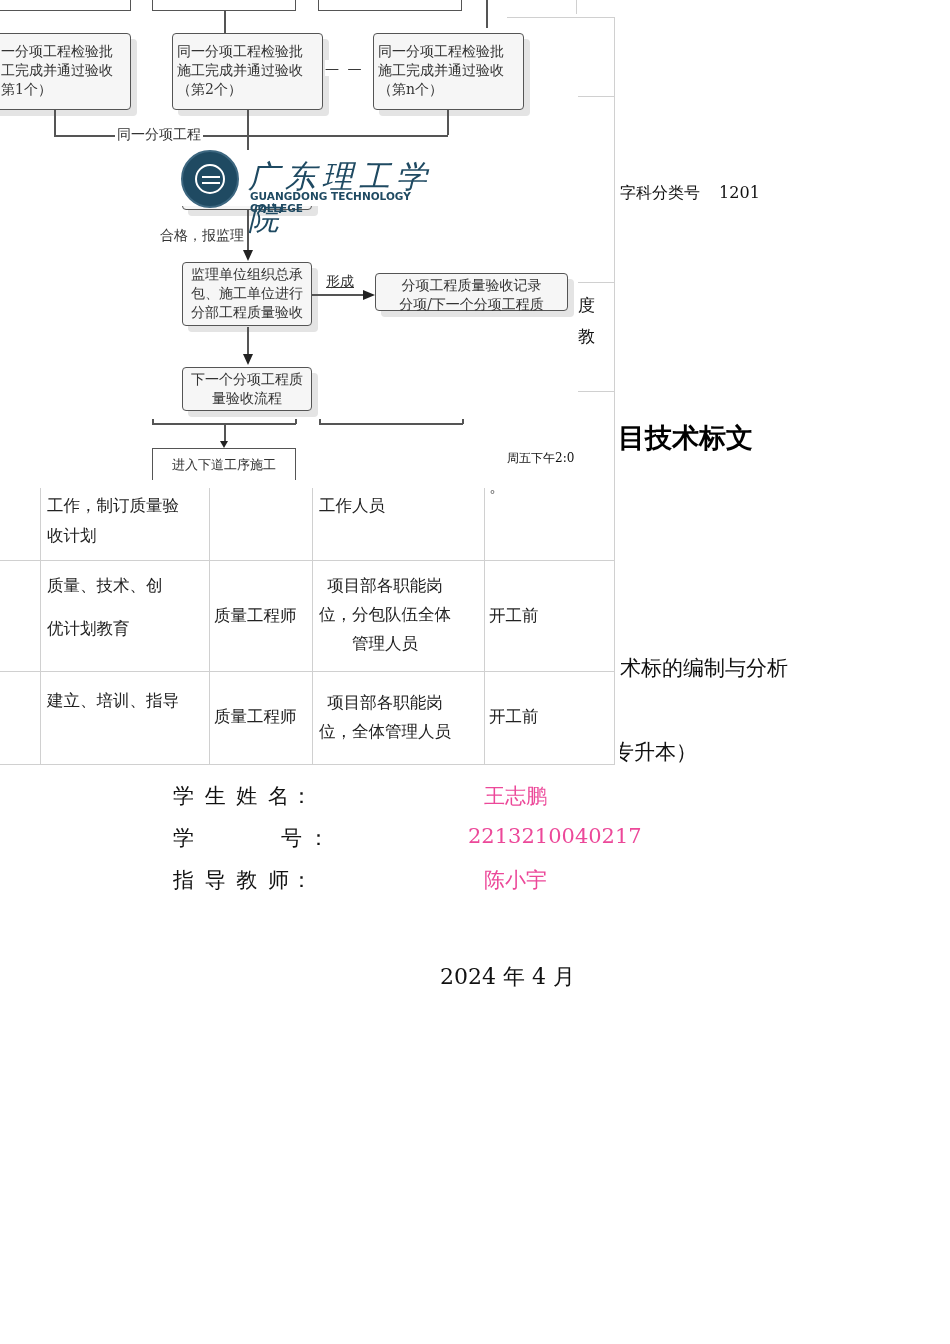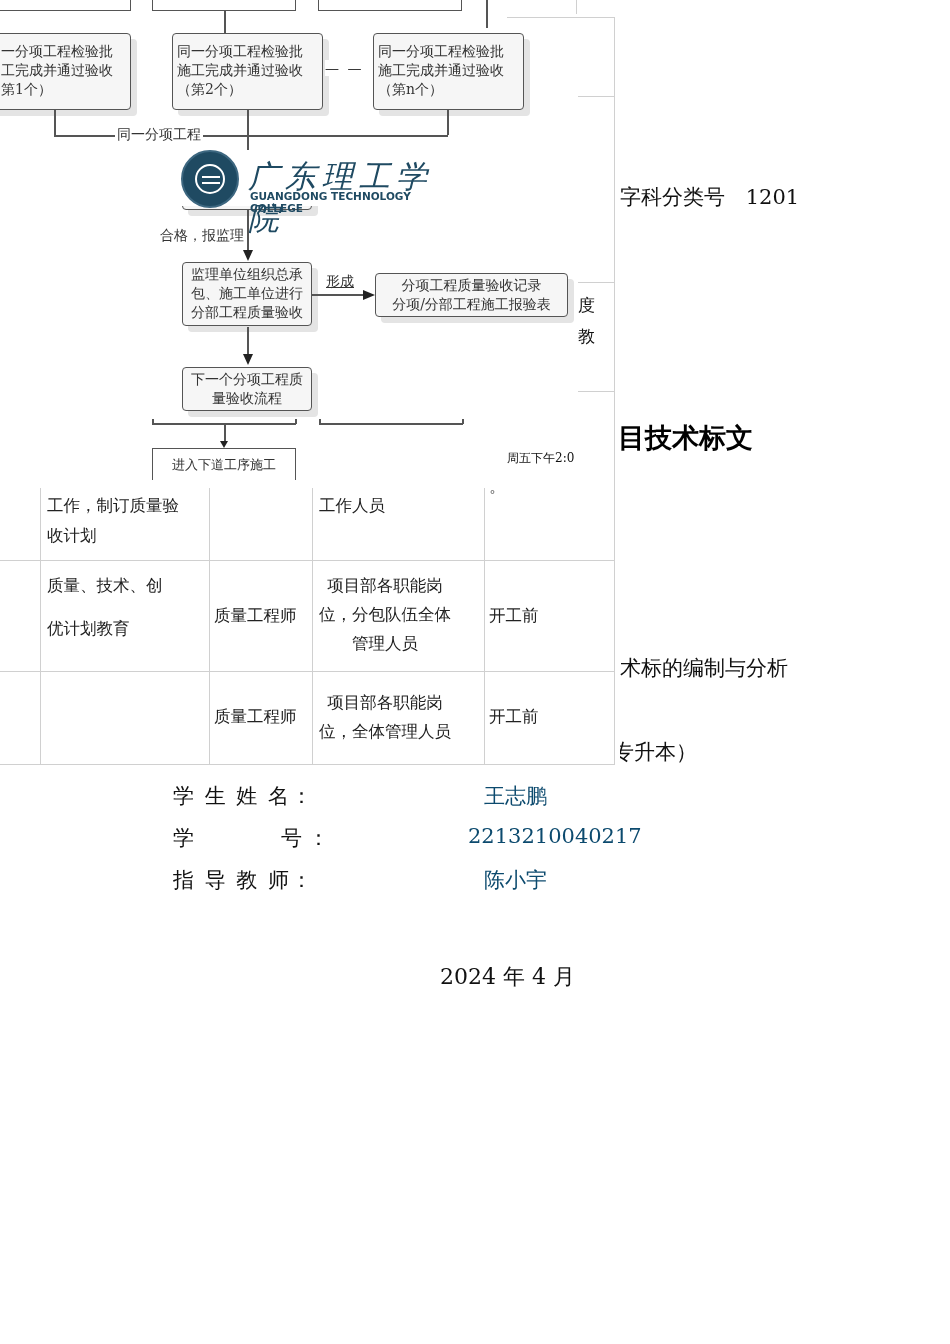--- a/index.html
+++ b/index.html
@@ -23,21 +23,21 @@
   
   .tbl-v { position:absolute; width:1px; background:#d0d0d0; }
   .tbl-h { position:absolute; height:1px; background:#d0d0d0; }
   .cell { position:absolute; font-family:"DejaVu Sans", sans-serif; font-size:16.5px;
           color:#222; line-height:30px; }
   .cell.tight { line-height:29px;text-align:center; }
 
   
   .cover-label { position:absolute; font-family:"DejaVu Serif", serif; font-size:21px;
                  color:#111; letter-spacing:0; }
-  .cover-value { position:absolute; font-family:"DejaVu Serif", serif; font-size:21px; color:#0c4a6e; }
+  .cover-value { position:absolute; font-family:"DejaVu Serif", serif; font-size:21px; color:#ec4899; }
 
   .logo-circle { position:absolute; width:58px; height:58px; border-radius:50%;
                  background:#1f4a62; border:2px solid #3d6780; box-sizing:border-box; }
   .logo-inner { position:absolute; left:12px; top:12px; width:30px; height:30px; border-radius:50%;
                 border:2px solid #fff; box-sizing:border-box; }
 </style>
 </head>
 <body>
 
 <div>
@@ -88,23 +88,23 @@
   <div class="arrow-down" style="left:243px;top:250px;"></div>
 
   <div class="fc-box" style="left:182px;top:262px;width:130px;height:64px;padding-top:2px;">
     <div>监理单位组织总承</div>
     <div>包、施工单位进行</div>
     <div>分部工程质量验收</div>
   </div>
   <div class="fc-line" style="left:312px;top:294px;width:52px;height:1.5px;"></div>
   <div class="arrow-right" style="left:363px;top:290px;"></div>
   <div class="fc-label" style="left:326px;top:273px;text-decoration:underline;">形成</div>
-  <div class="fc-box" style="left:375px;top:273px;width:193px;height:44px;padding-top:2px;">
+  <div class="fc-box" style="left:375px;top:273px;width:193px;height:38px;padding-top:2px;">
     <div>分项工程质量验收记录</div>
-    <div>分项/分部工程施工报验表</div>
+    <div>分项/下一个分项工程质</div>
   </div>
 
   <div class="fc-line" style="left:247px;top:327px;width:1.5px;height:28px;"></div>
   <div class="arrow-down" style="left:243px;top:354px;"></div>
 
   <div class="fc-box" style="left:182px;top:367px;width:130px;height:44px;padding-top:2px;">
     <div>下一个分项工程质</div>
     <div>量验收流程</div>
   </div>
 
@@ -128,21 +128,21 @@
   <div class="tbl-v" style="left:614px;top:17px;height:748px;"></div>
   <div class="tbl-h" style="left:578px;top:96px;width:36px;"></div>
   <div class="tbl-h" style="left:578px;top:282px;width:36px;"></div>
   <div class="tbl-h" style="left:578px;top:391px;width:36px;"></div>
 </div>
 
 <div class="abs" style="left:578px;top:294px;font-family:'DejaVu Sans',sans-serif;font-size:17px;">度</div>
 <div class="abs" style="left:578px;top:325px;font-family:'DejaVu Sans',sans-serif;font-size:17px;">教</div>
 <div class="abs" style="left:507px;top:450px;font-family:'DejaVu Serif',serif;font-size:12px;">周五下午2:0</div>
 
-<div class="abs" style="left:620px;top:183px;font-family:'DejaVu Sans',sans-serif;font-size:21px;">
+<div class="abs" style="left:620px;top:183px;font-family:'DejaVu Sans',sans-serif;font-size:16px;">
   <span>字科分类号</span>
   <span style="font-family:'DejaVu Serif',serif;margin-left:14px;">1201</span>
 </div>
 
 <div class="abs" style="left:618px;top:420px;font-family:'DejaVu Sans',sans-serif;font-size:27px;font-weight:bold;color:#000;">目技术标文</div>
 
 <div class="abs" style="left:620px;top:654px;font-family:'DejaVu Serif',serif;font-size:21px;">术标的编制与分析</div>
 <div class="abs" style="left:613px;top:738px;font-family:'DejaVu Serif',serif;font-size:21px;clip-path:inset(0 0 0 7px);">专升本）</div>
 
 <div class="abs" style="left:0;top:480px;width:615px;height:286px;background:#fff;">
@@ -175,20 +175,21 @@
     <div class="cell tight" style="left:319px;top:91px;">
       <div>项目部各职能岗</div>
       <div>位，分包队伍全体</div>
       <div>管理人员</div>
     </div>
     <div class="cell" style="left:489px;top:121px;">开工前</div>
   </div>
 
   <div>
     <div class="cell" style="left:47px;top:199px;line-height:44px;">
+      <div>建立、培训、指导</div>
     </div>
     <div class="cell" style="left:214px;top:222px;">质量工程师</div>
     <div class="cell tight" style="left:319px;top:208px;">
       <div>项目部各职能岗</div>
       <div>位，全体管理人员</div>
     </div>
     <div class="cell" style="left:489px;top:222px;">开工前</div>
   </div>
 </div>
 

